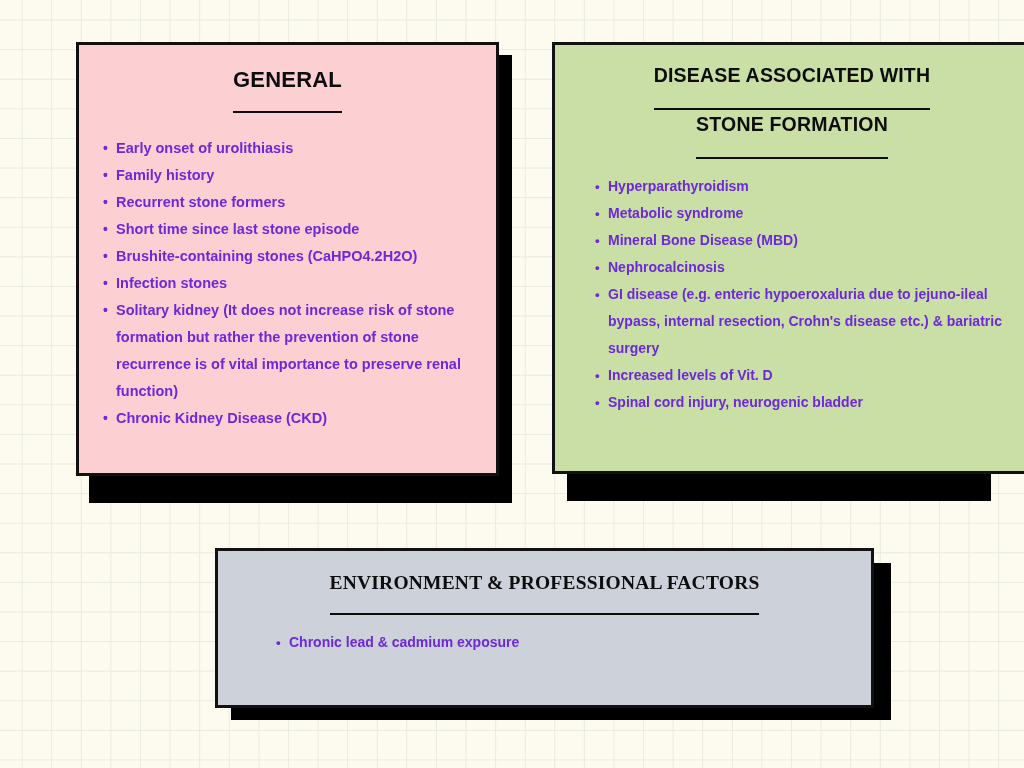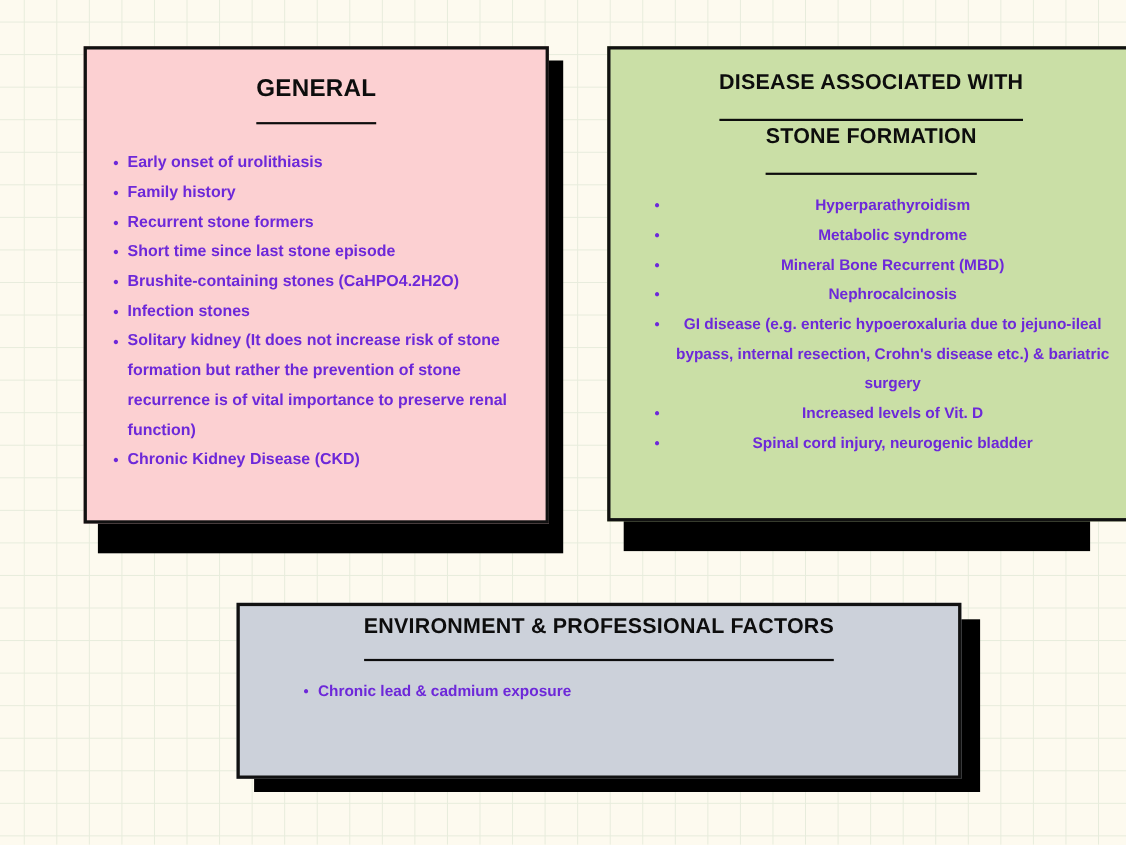--- a/index.html
+++ b/index.html
@@ -111,37 +111,37 @@
     line-height: 29px;
     margin-top: 16px;
     padding: 0 22px;
   }
   #card-disease ul.card-list {
     margin: 14px 14px 0 53px;
   }
   #card-disease ul.card-list li {
     font-size: 14px;
     line-height: 27px;
-    text-align: center;
   }
 
   
   #card-environment-shadow {
     left: 231px; top: 563px;
     width: 660px; height: 157px;
   }
   #card-environment {
     left: 215px; top: 548px;
     width: 659px; height: 160px;
     background: #ccd1da;
   }
   #card-environment .card-title {
     font-size: 19.5px;
     line-height: 24px;
-    margin-top: 6px;
+    margin-top: 20px;
+    font-family: Liberation Serif, serif;
   }
   #card-environment ul.card-list {
     margin: 14px 20px 0 71px;
   }
   #card-environment ul.card-list li {
     font-size: 14px;
     line-height: 27px;
   }
 </style>
 </head>
@@ -171,21 +171,21 @@
 <div>
   <div id="card-disease-shadow" class="card-shadow"></div>
   <div id="card-disease" class="card">
     <div class="card-title">
       <span class="tline">DISEASE ASSOCIATED WITH </span><br>
       <span class="tline">STONE FORMATION</span>
     </div>
     <ul class="card-list">
       <li>Hyperparathyroidism</li>
       <li>Metabolic syndrome</li>
-      <li>Mineral Bone Recurrent (MBD)</li>
+      <li>Mineral Bone Disease (MBD)</li>
       <li>Nephrocalcinosis</li>
       <li>GI disease (e.g. enteric hypoeroxaluria due to jejuno-ileal bypass, internal resection, Crohn's disease etc.) &amp; bariatric surgery</li>
       <li>Increased levels of Vit. D</li>
       <li>Spinal cord injury, neurogenic bladder</li>
     </ul>
   </div>
 </div>
 
 <div>
   <div id="card-environment-shadow" class="card-shadow"></div>

